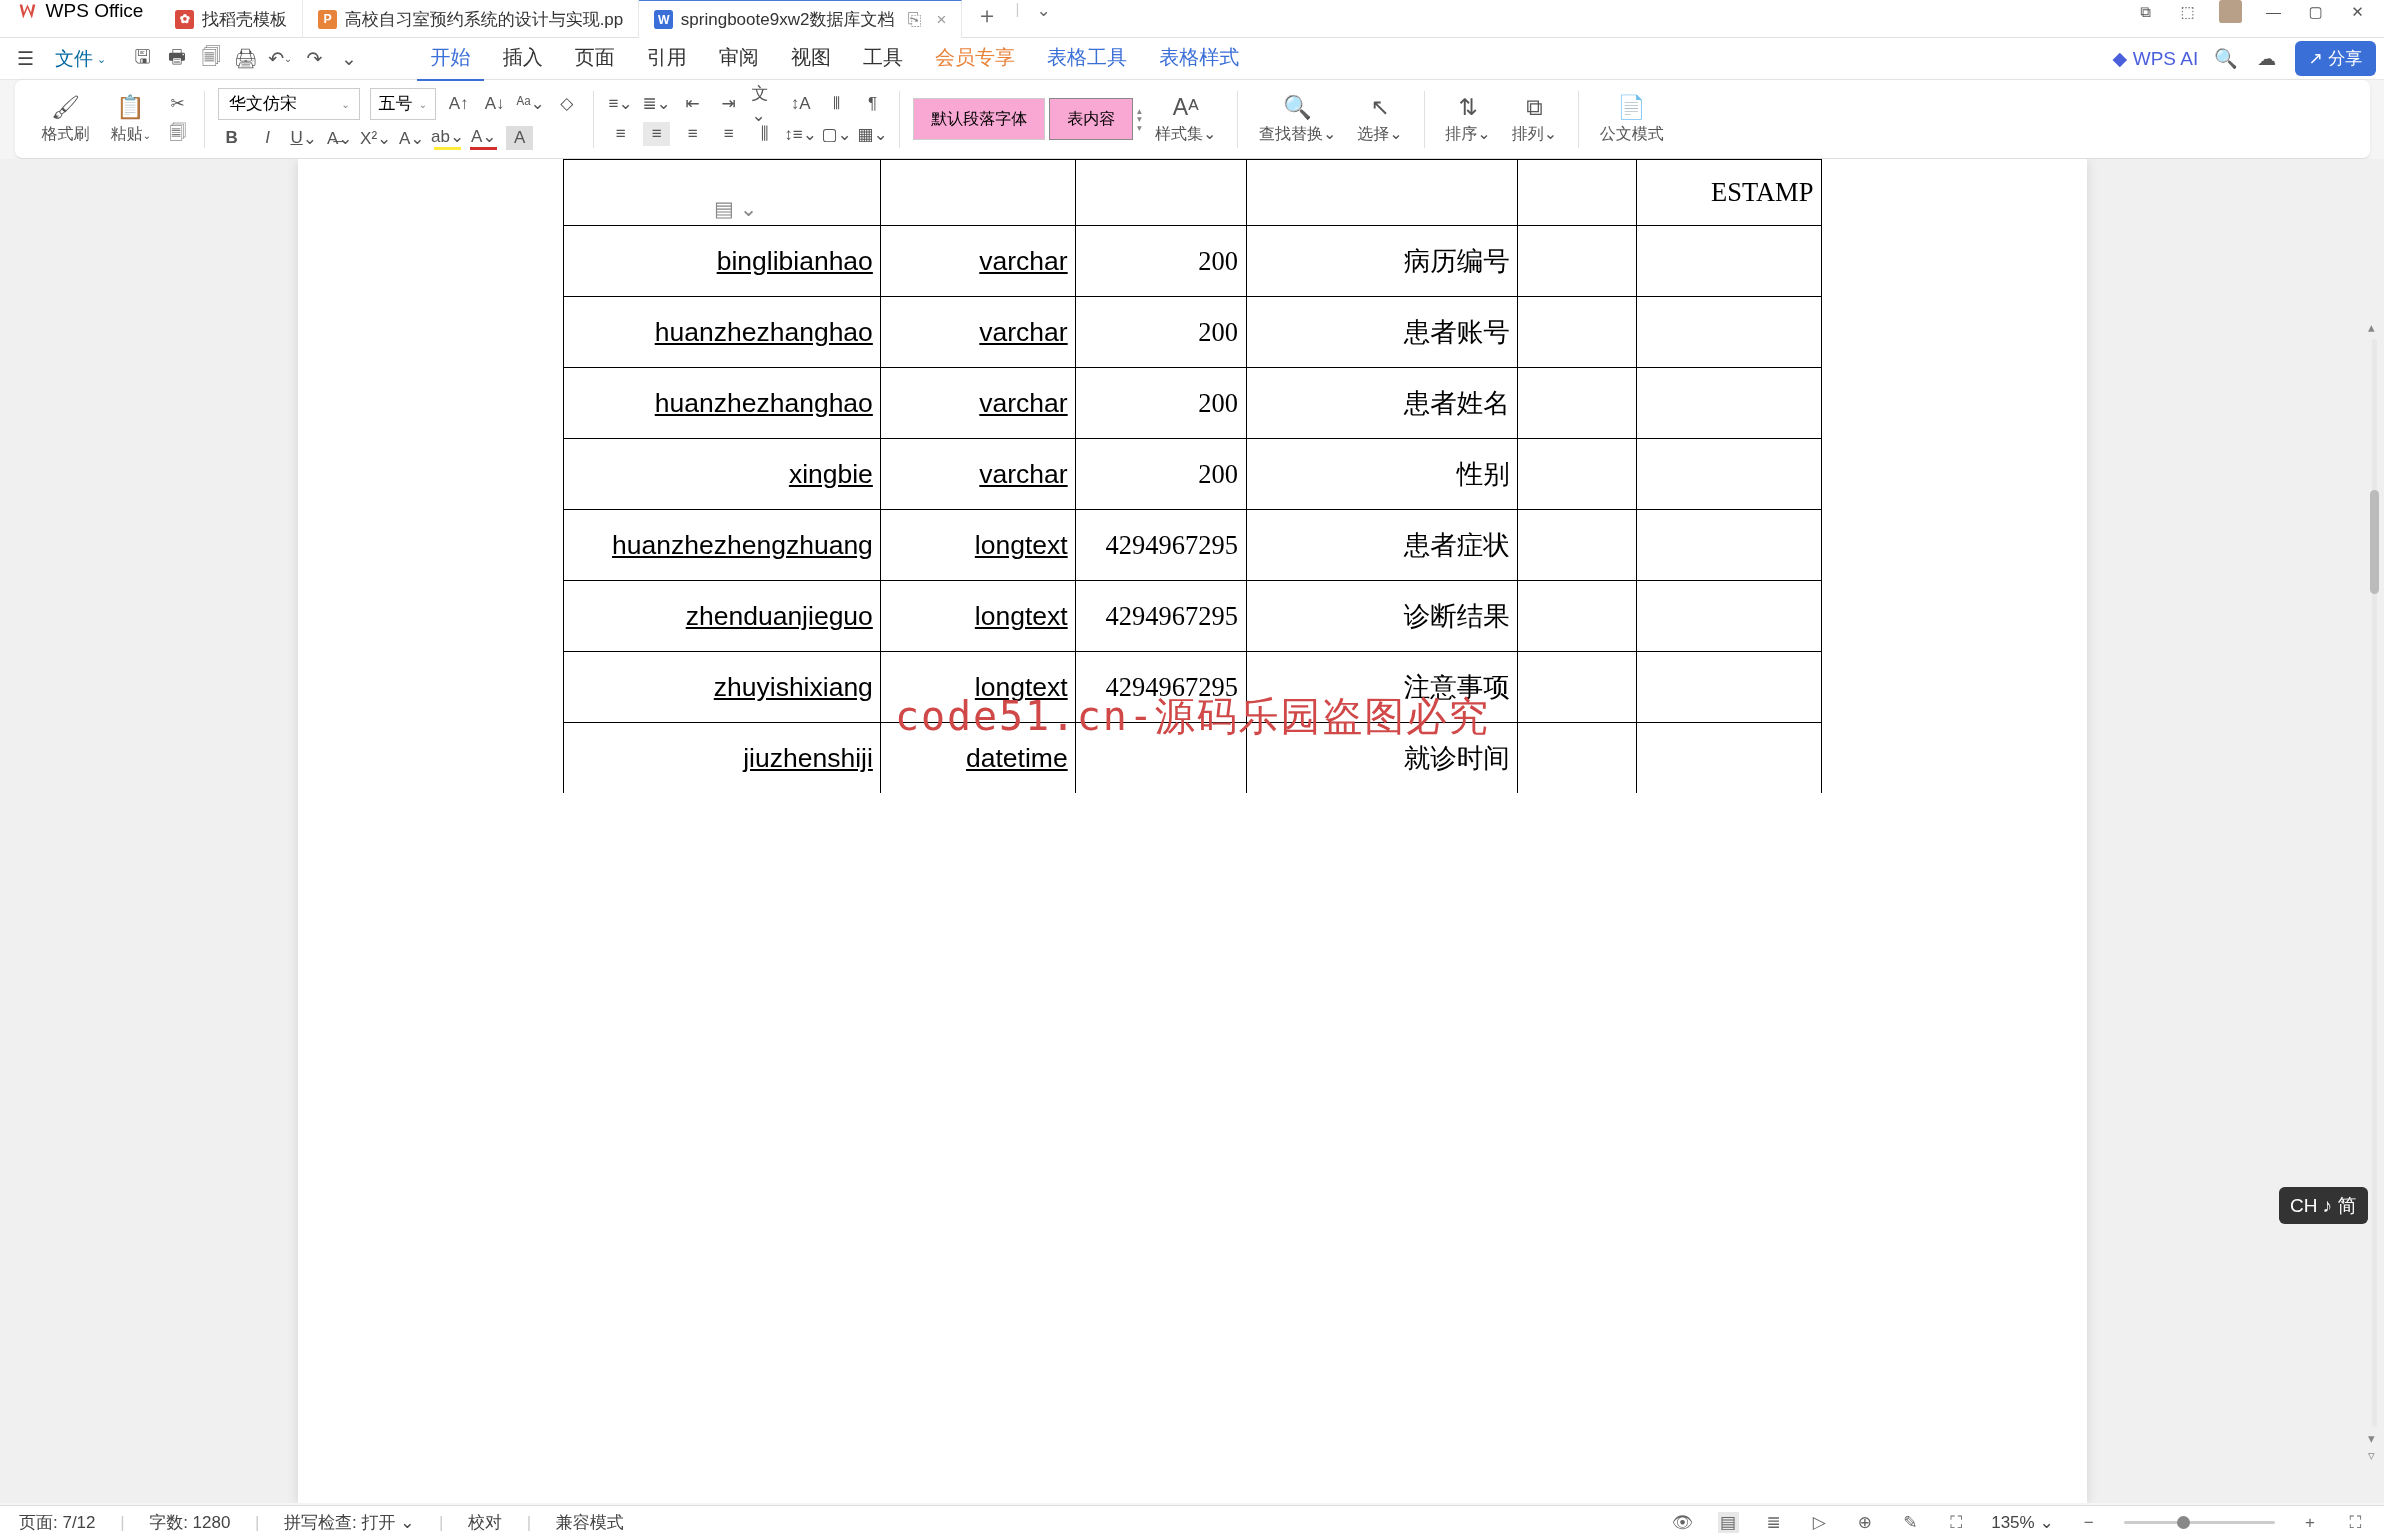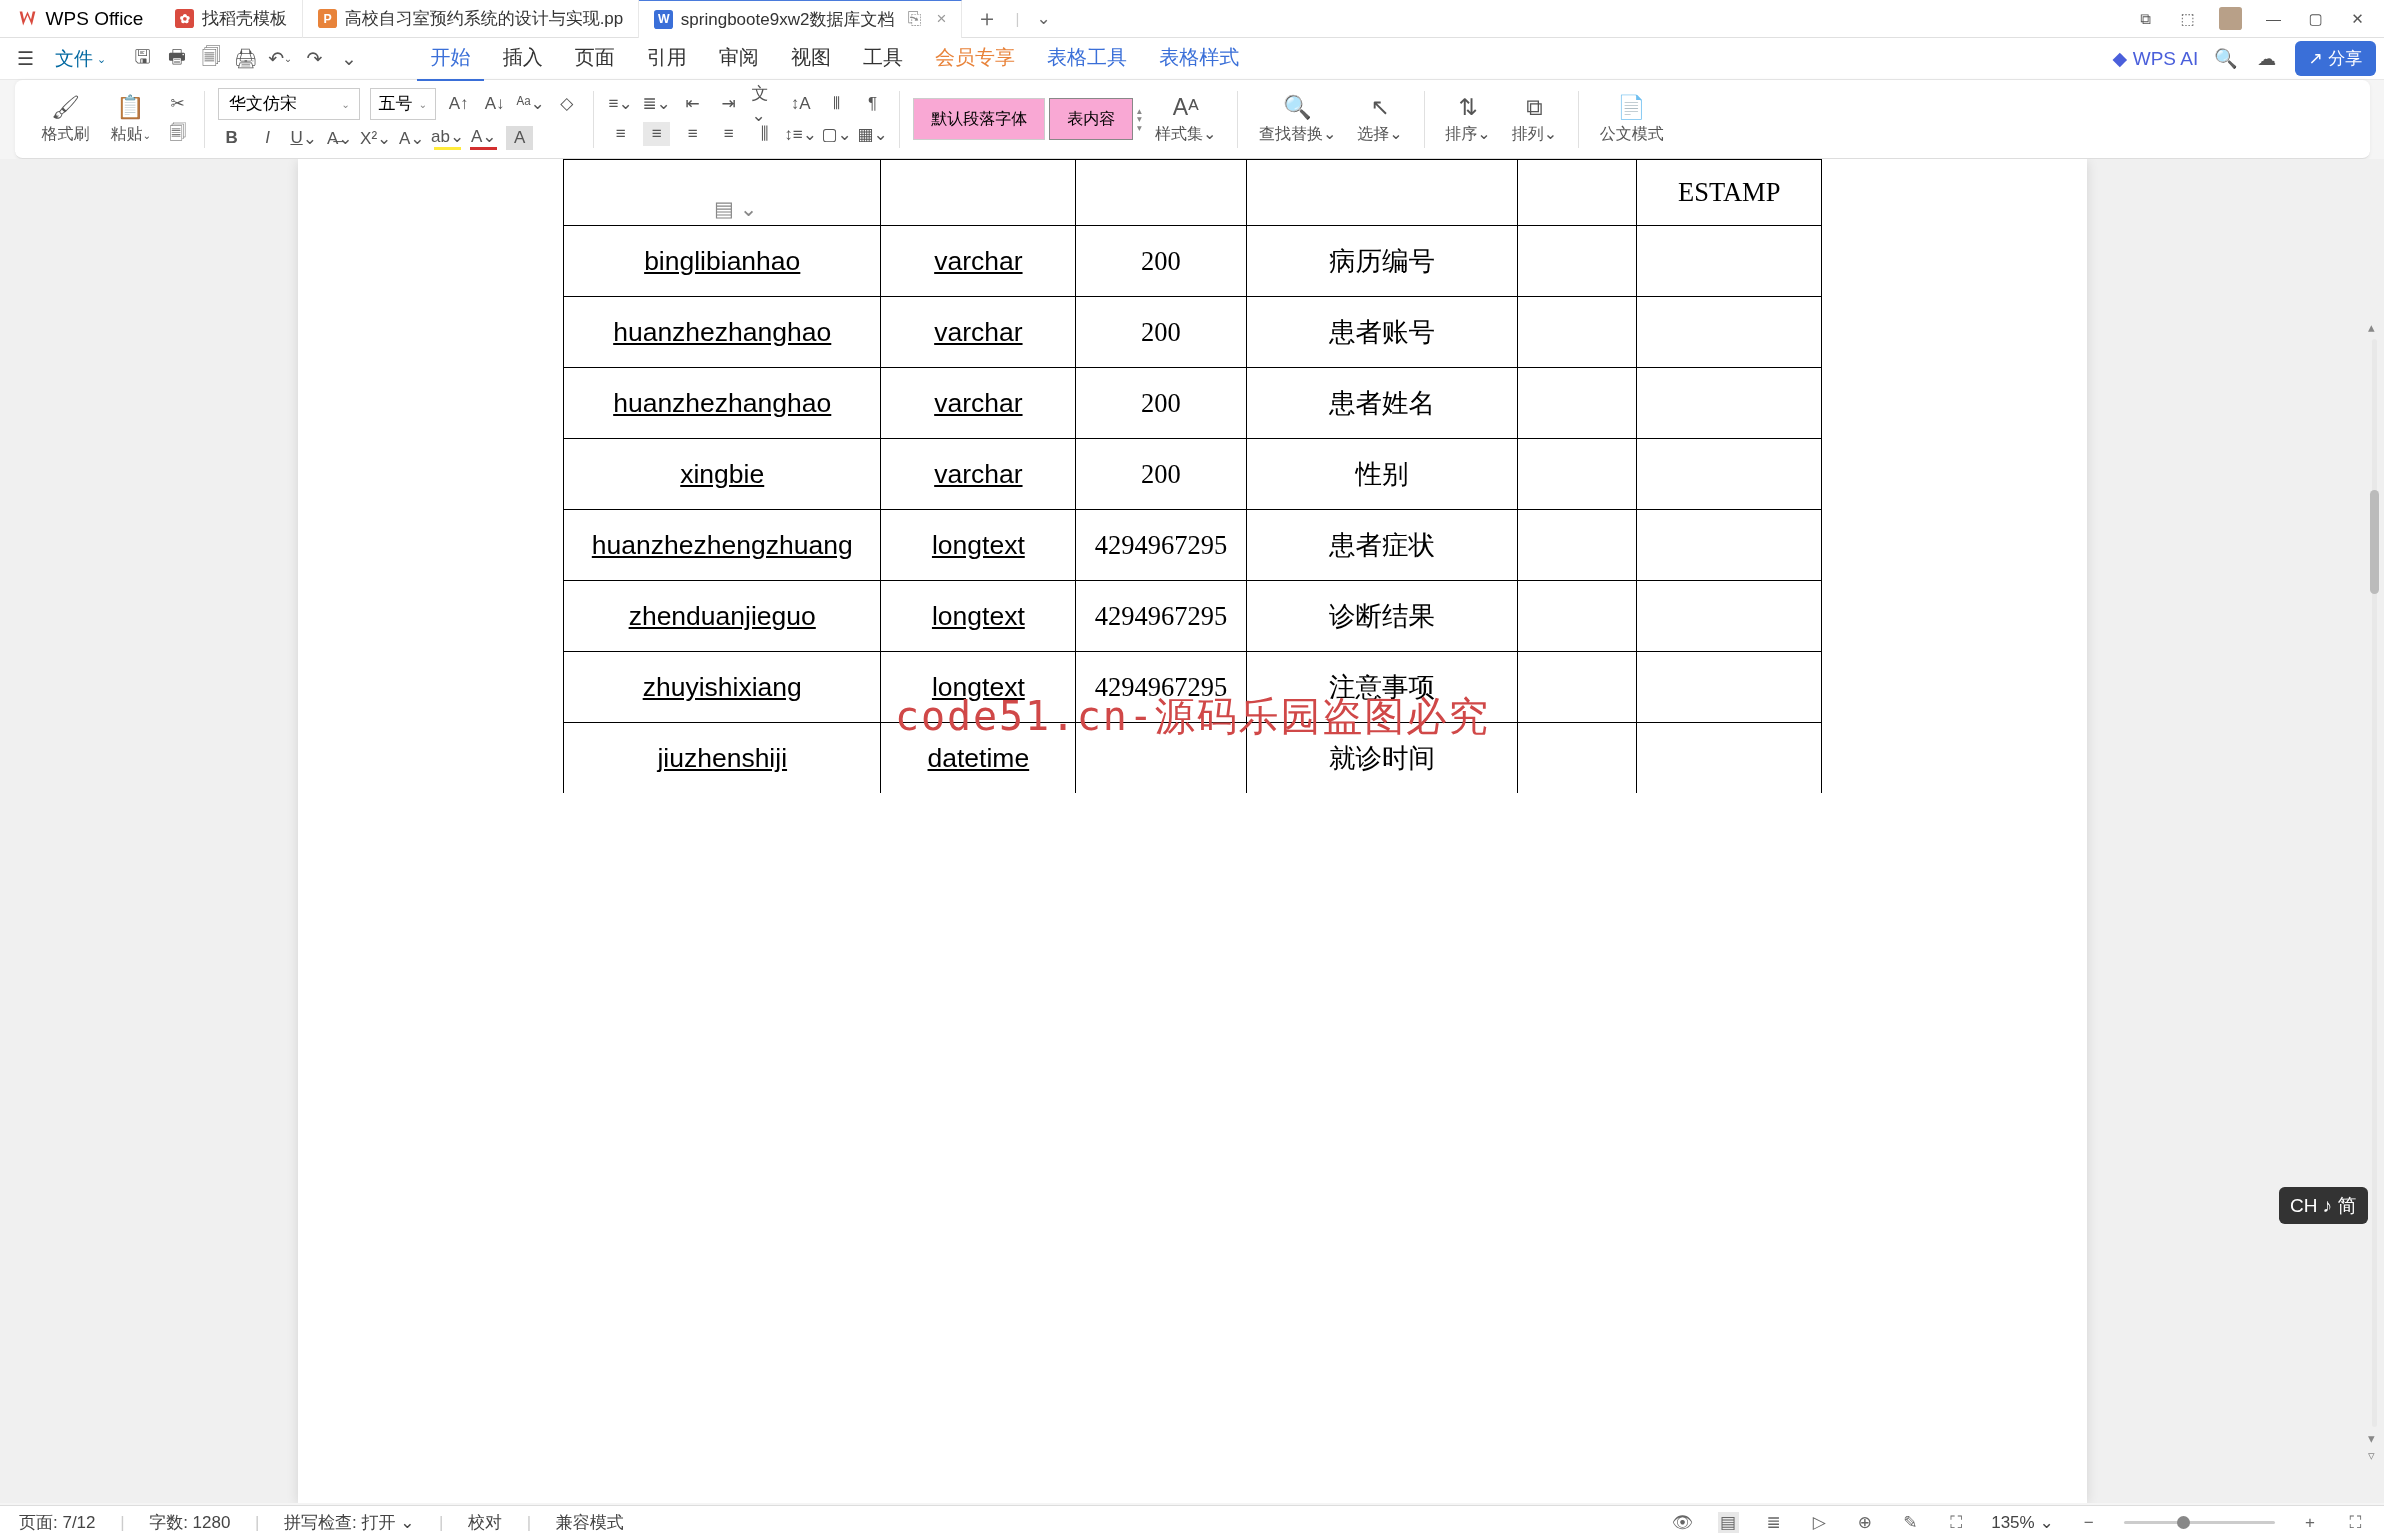--- a/index.html
+++ b/index.html
@@ -1,19 +1,19 @@
 <!DOCTYPE html>
 <html style="font-size:15px"><head>
 <meta charset="utf-8">
 <style>
 * { margin:0; padding:0; box-sizing:border-box; font-family:"Microsoft YaHei",Arial,sans-serif; }
 body { background:#f5f5f5; width:2385px; height:1539px; overflow:hidden; position:relative; }
 
 
-.titlebar { height:38px; background:#fff; display:flex; align-items:center; border-bottom:0.9px solid #e0e0e0; }
+.titlebar { height:38px; background:#fff; display:flex; align-items:flex-start; border-bottom:0.9px solid #e0e0e0; }
 .app-logo { display:flex; align-items:center; padding:0 17px; font-size:19px; font-weight:500; gap:7.6px; }
 .app-logo svg { width:21px; height:21px; }
 .tab { display:flex; align-items:center; height:38px; padding:0 15px; border-right:0.9px solid #e8e8e8; gap:7.6px; font-size:17px; color:#333; cursor:pointer; }
 .tab.active { background:#fff; border-top:1.9px solid #4a7bdc; }
 .tab-icon { width:19px; height:19px; border-radius:2.8px; display:flex; align-items:center; justify-content:center; color:#fff; font-size:12.3px; font-weight:bold; }
 .tab-close { margin-left:7.6px; color:#999; font-size:17px; }
 .new-tab { padding:0 13.2px; font-size:23px; color:#666; cursor:pointer; }
 .titlebar-right { margin-left:auto; display:flex; align-items:center; gap:21px; padding-right:17px; }
 .win-btn { width:21px; height:21px; display:flex; align-items:center; justify-content:center; color:#555; cursor:pointer; }
 
@@ -49,21 +49,21 @@
 .spinner-v { display:flex; flex-direction:column; gap:0.9px; }
 .spinner-v span { font-size:9.5px; color:#888; line-height:7.6px; cursor:pointer; }
 
 
 .doc-area { position:relative; background:#f0f0f0; height:calc(100% - 38px - 42px - 81px - 34px); overflow:hidden; display:flex; justify-content:center; }
 .page { background:#fff; width:1789px; margin-top:0; position:relative; box-shadow:0 1.9px 11.4px rgba(0,0,0,0.12); }
 .page-inner { padding:0 265px; }
 .outline-handle { position:absolute; left:416px; top:38px; font-size:21px; color:#888; display:flex; align-items:center; gap:3.8px; }
 
 table.data { border-collapse:collapse; width:100%; margin-top:0; }
-table.data td { border:0.9px solid #000; padding:17px 7.6px; text-align:center; font-size:26.5px; font-family:"SimSun",serif; vertical-align:middle; }
+table.data td { border:0.9px solid #000; padding:17px 7.6px; text-align:right; font-size:26.5px; font-family:"SimSun",serif; vertical-align:middle; }
 table.data td .u { text-decoration:underline; }
 .col1{width:170px}.col2{width:170px}.col3{width:104px}.col4{width:237px}.col5{width:104px}.col6{width:161px}
 
 .watermark { position:absolute; top:530px; left:50%; transform:translateX(-50%); font-size:40px; color:#d04848; font-family:"SimSun",monospace; letter-spacing:1.9px; z-index:5; pointer-events:none; white-space:nowrap; }
 
 
 .statusbar { position:absolute; bottom:0; left:0; right:0; height:34px; background:#fff; border-top:0.9px solid #ddd; display:flex; align-items:center; padding:0 19px; font-size:17px; color:#444; gap:24.6px; }
 .statusbar .spacer{flex:1}
 .status-icon { width:21px; height:21px; color:#666; cursor:pointer; display:flex; align-items:center; justify-content:center; }
 .zoom-slider { width:151px; height:3.8px; background:#ccc; position:relative; border-radius:1.9px; }

